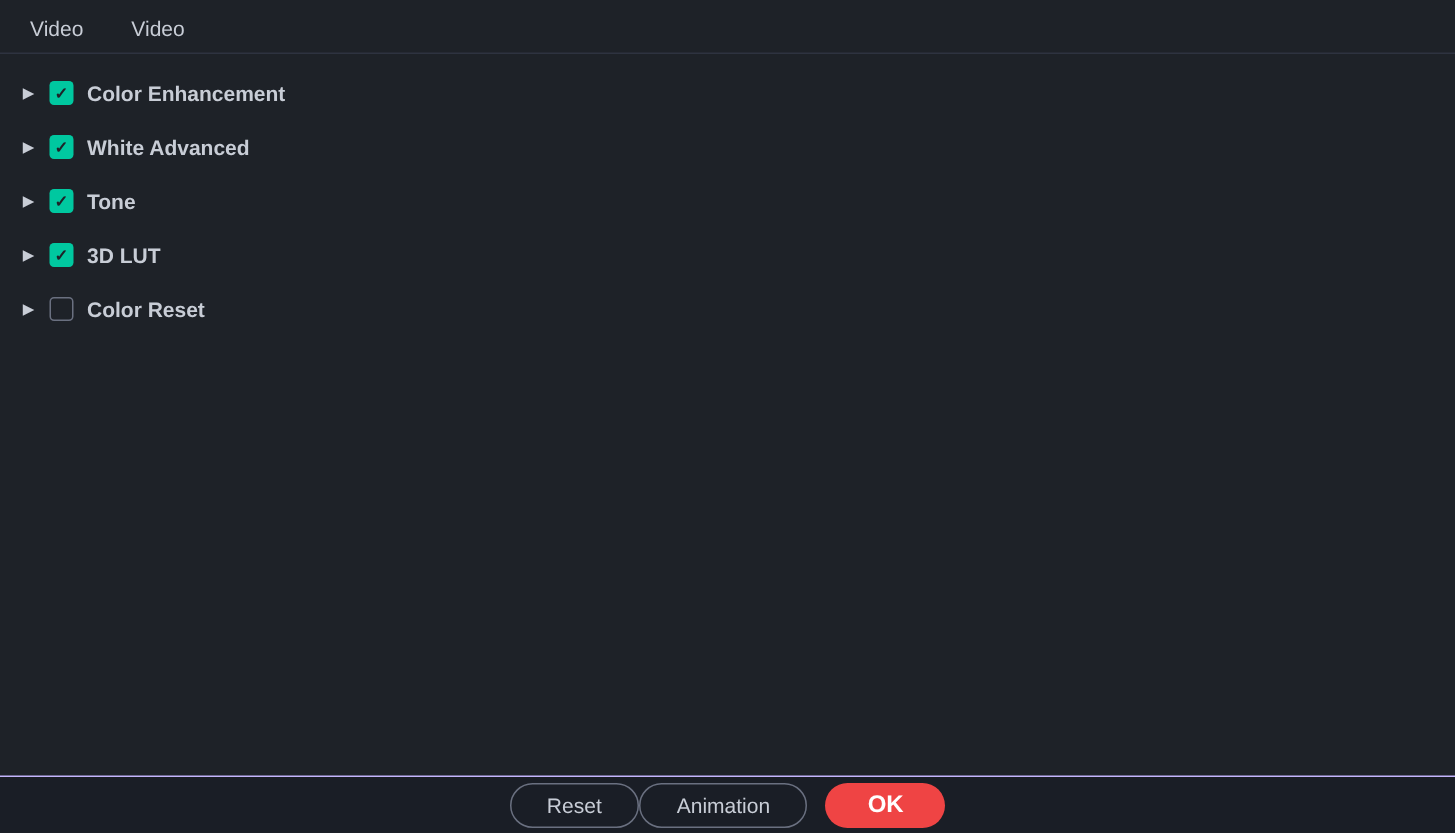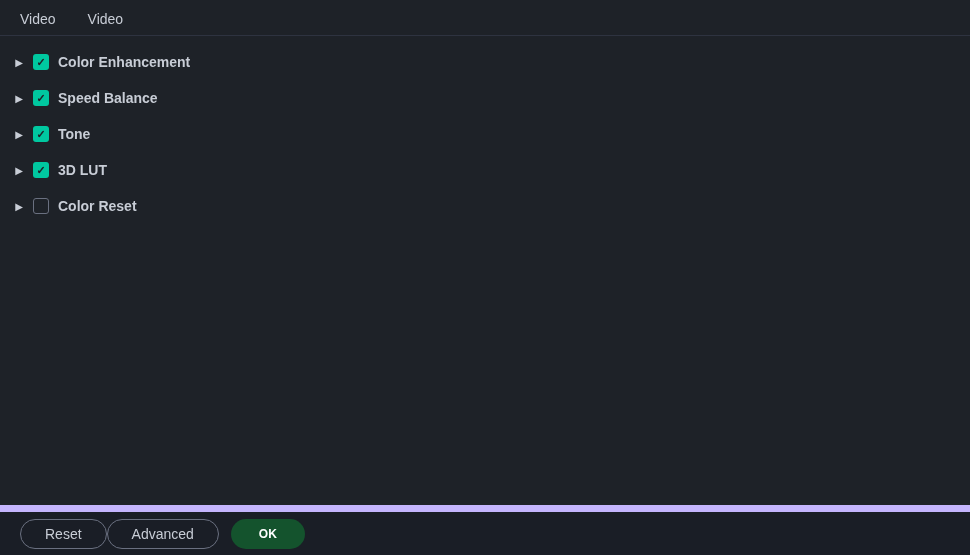--- a/index.html
+++ b/index.html
@@ -109,26 +109,26 @@
       font-size: 14px;
       font-weight: bold;
     }
 
     
     .bottom-bar {
       position: absolute;
       bottom: 0;
       left: 0;
       right: 0;
-      height: 50px;
+      height: 38px;
       background-color: #1a1e26;
-      border-top: 7px solid #c4b5fd;
-      display: flex;
-      align-items: center;
-      justify-content: flex-start;
+      border-top: 1px solid #c4b5fd;
+      display: flex;
+      align-items: center;
+      justify-content: center;
       padding: 0 20px;
     }
 
     .btn-reset {
       background-color: transparent;
       border: 1.5px solid #6a7080;
       color: #c8cdd6;
       padding: 6px 24px;
       border-radius: 20px;
       cursor: pointer;
@@ -144,27 +144,27 @@
       background-color: transparent;
       border: 1.5px solid #6a7080;
       color: #c8cdd6;
       padding: 6px 24px;
       border-radius: 20px;
       cursor: pointer;
       font-size: 14px;
     }
 
     .btn-ok {
-      background-color: #14532d;
+      background-color: #ef4444;
       border: none;
       color: #ffffff;
       padding: 6px 28px;
       border-radius: 20px;
       cursor: pointer;
-      font-size: 12px;
+      font-size: 16px;
       font-weight: bold;
     }
   </style>
 </head>
 <body>
 
 <div class="nav-bar">
   <div class="nav-item">
     <span>Video</span>
   </div>
@@ -181,21 +181,21 @@
       <div class="checkbox-checked"></div>
     </div>
     <span class="section-label">Color Enhancement</span>
   </div>
 
   <div class="section-row">
     <span class="chevron-icon">▶</span>
     <div class="checkbox-container">
       <div class="checkbox-checked"></div>
     </div>
-    <span class="section-label">Speed Balance</span>
+    <span class="section-label">White Advanced</span>
   </div>
 
   <div class="section-row">
     <span class="chevron-icon">▶</span>
     <div class="checkbox-container">
       <div class="checkbox-checked"></div>
     </div>
     <span class="section-label">Tone</span>
   </div>
 
@@ -213,16 +213,16 @@
       <div class="checkbox-unchecked"></div>
     </div>
     <span class="section-label">Color Reset</span>
   </div>
 
 </div>
 
 <div class="bottom-bar">
   <button class="btn-reset">Reset</button>
   <div class="bottom-right-buttons">
-    <button class="btn-advanced">Advanced</button>
+    <button class="btn-advanced">Animation</button>
     <button class="btn-ok">OK</button>
   </div>
 </div>
 
 </body></html>

